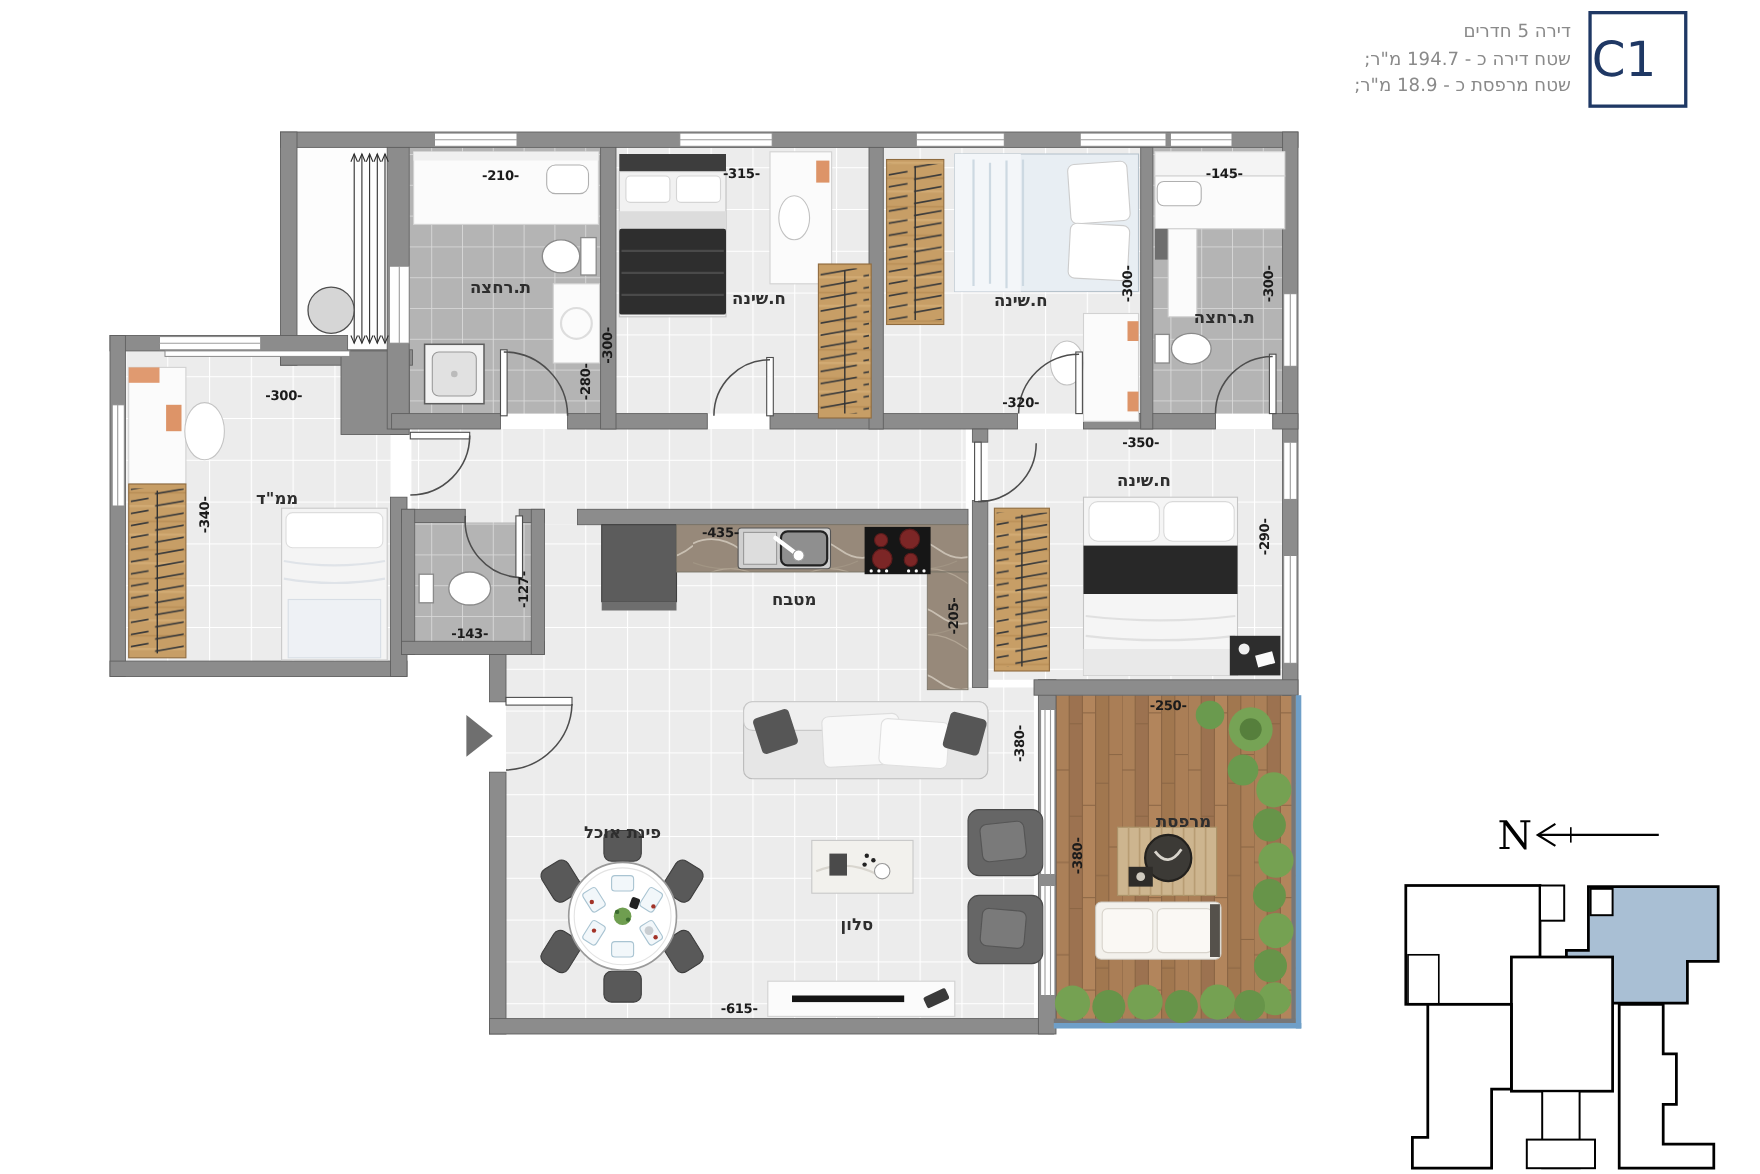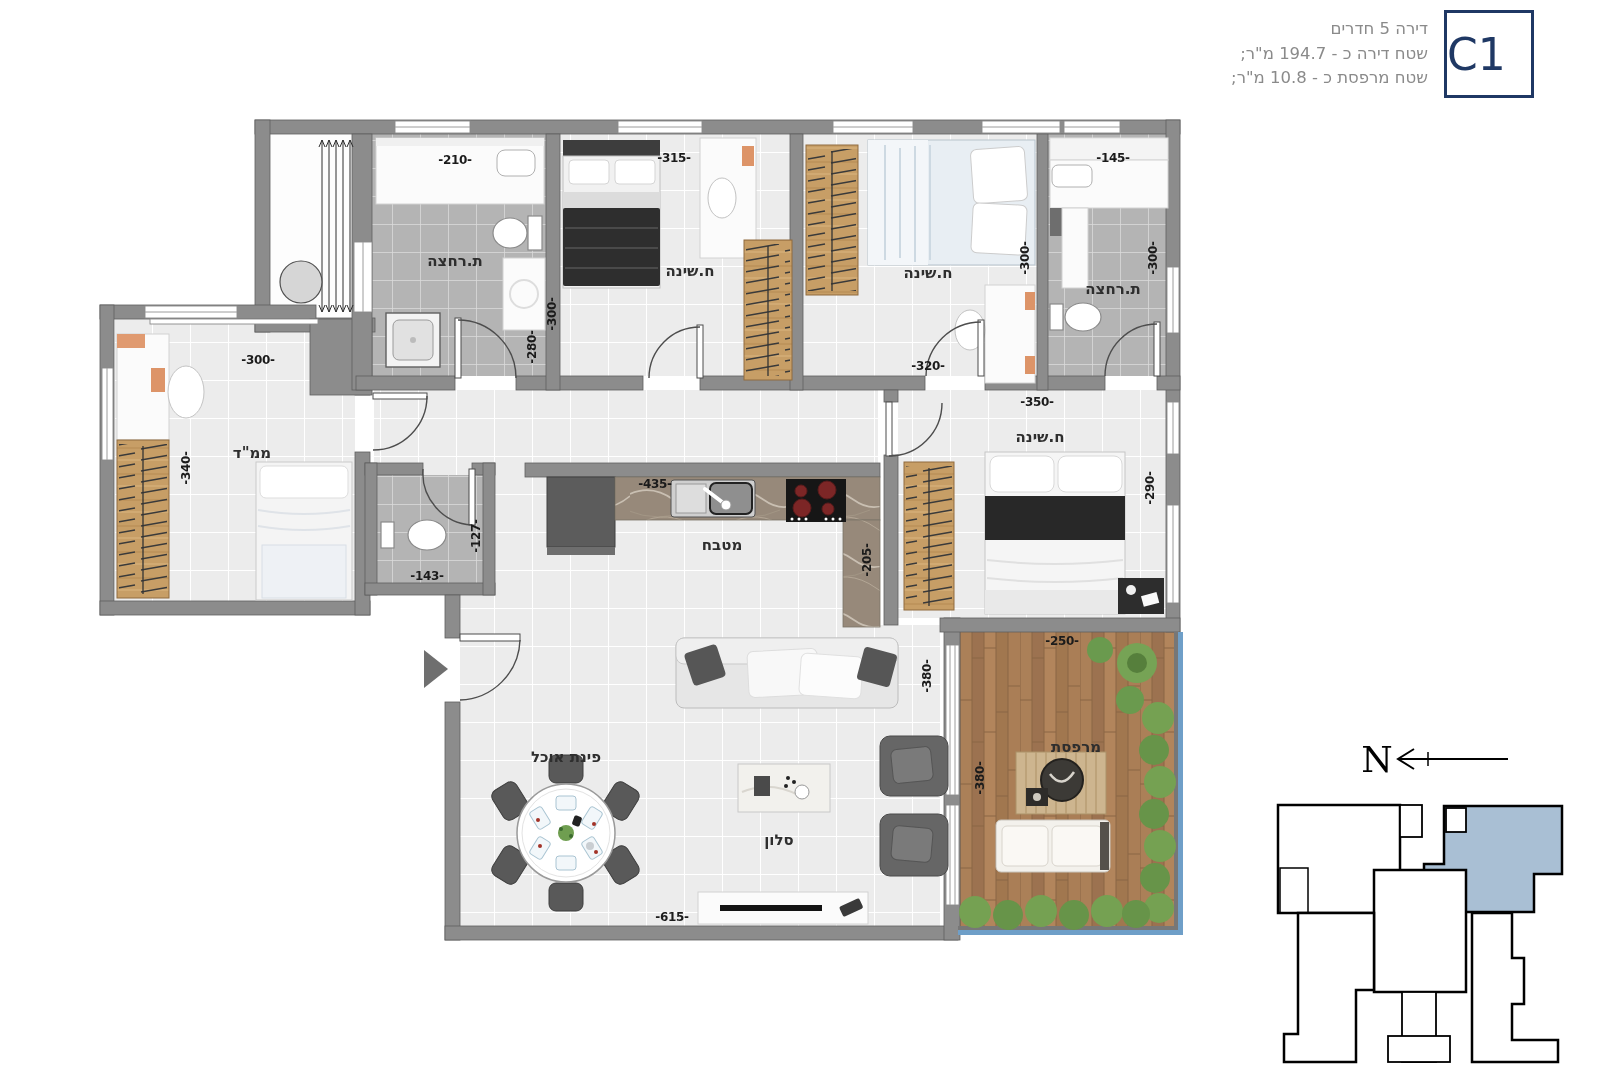--- a/index.html
+++ b/index.html
@@ -464,20 +464,20 @@
   <path d="M1472 913 L1512 913 L1512 958 L1524 958 L1524 1004 L1512 1004 L1512 1040 L1558 1040 L1558 1062 L1472 1062 Z" fill="#ffffff" stroke="#000000" stroke-width="2.5"></path>
   <rect x="1402" y="992" width="34" height="70" fill="#ffffff" stroke="#000000" stroke-width="1.8"></rect>
   <rect x="1388" y="1036" width="62" height="26" fill="#ffffff" stroke="#000000" stroke-width="1.8"></rect>
 </g>
 </svg>
 
 <div class="header">
   <div class="header-text">
     <div>דירה 5 חדרים</div>
     <div>שטח דירה כ - 194.7 מ"ר;</div>
-    <div>שטח מרפסת כ - 10.8 מ"ר;</div>
+    <div>שטח מרפסת כ - 18.9 מ"ר;</div>
   </div>
   <div class="unit-box">
     <span>C1</span>
   </div>
 </div>
 
 </div>
 
 </body></html>

